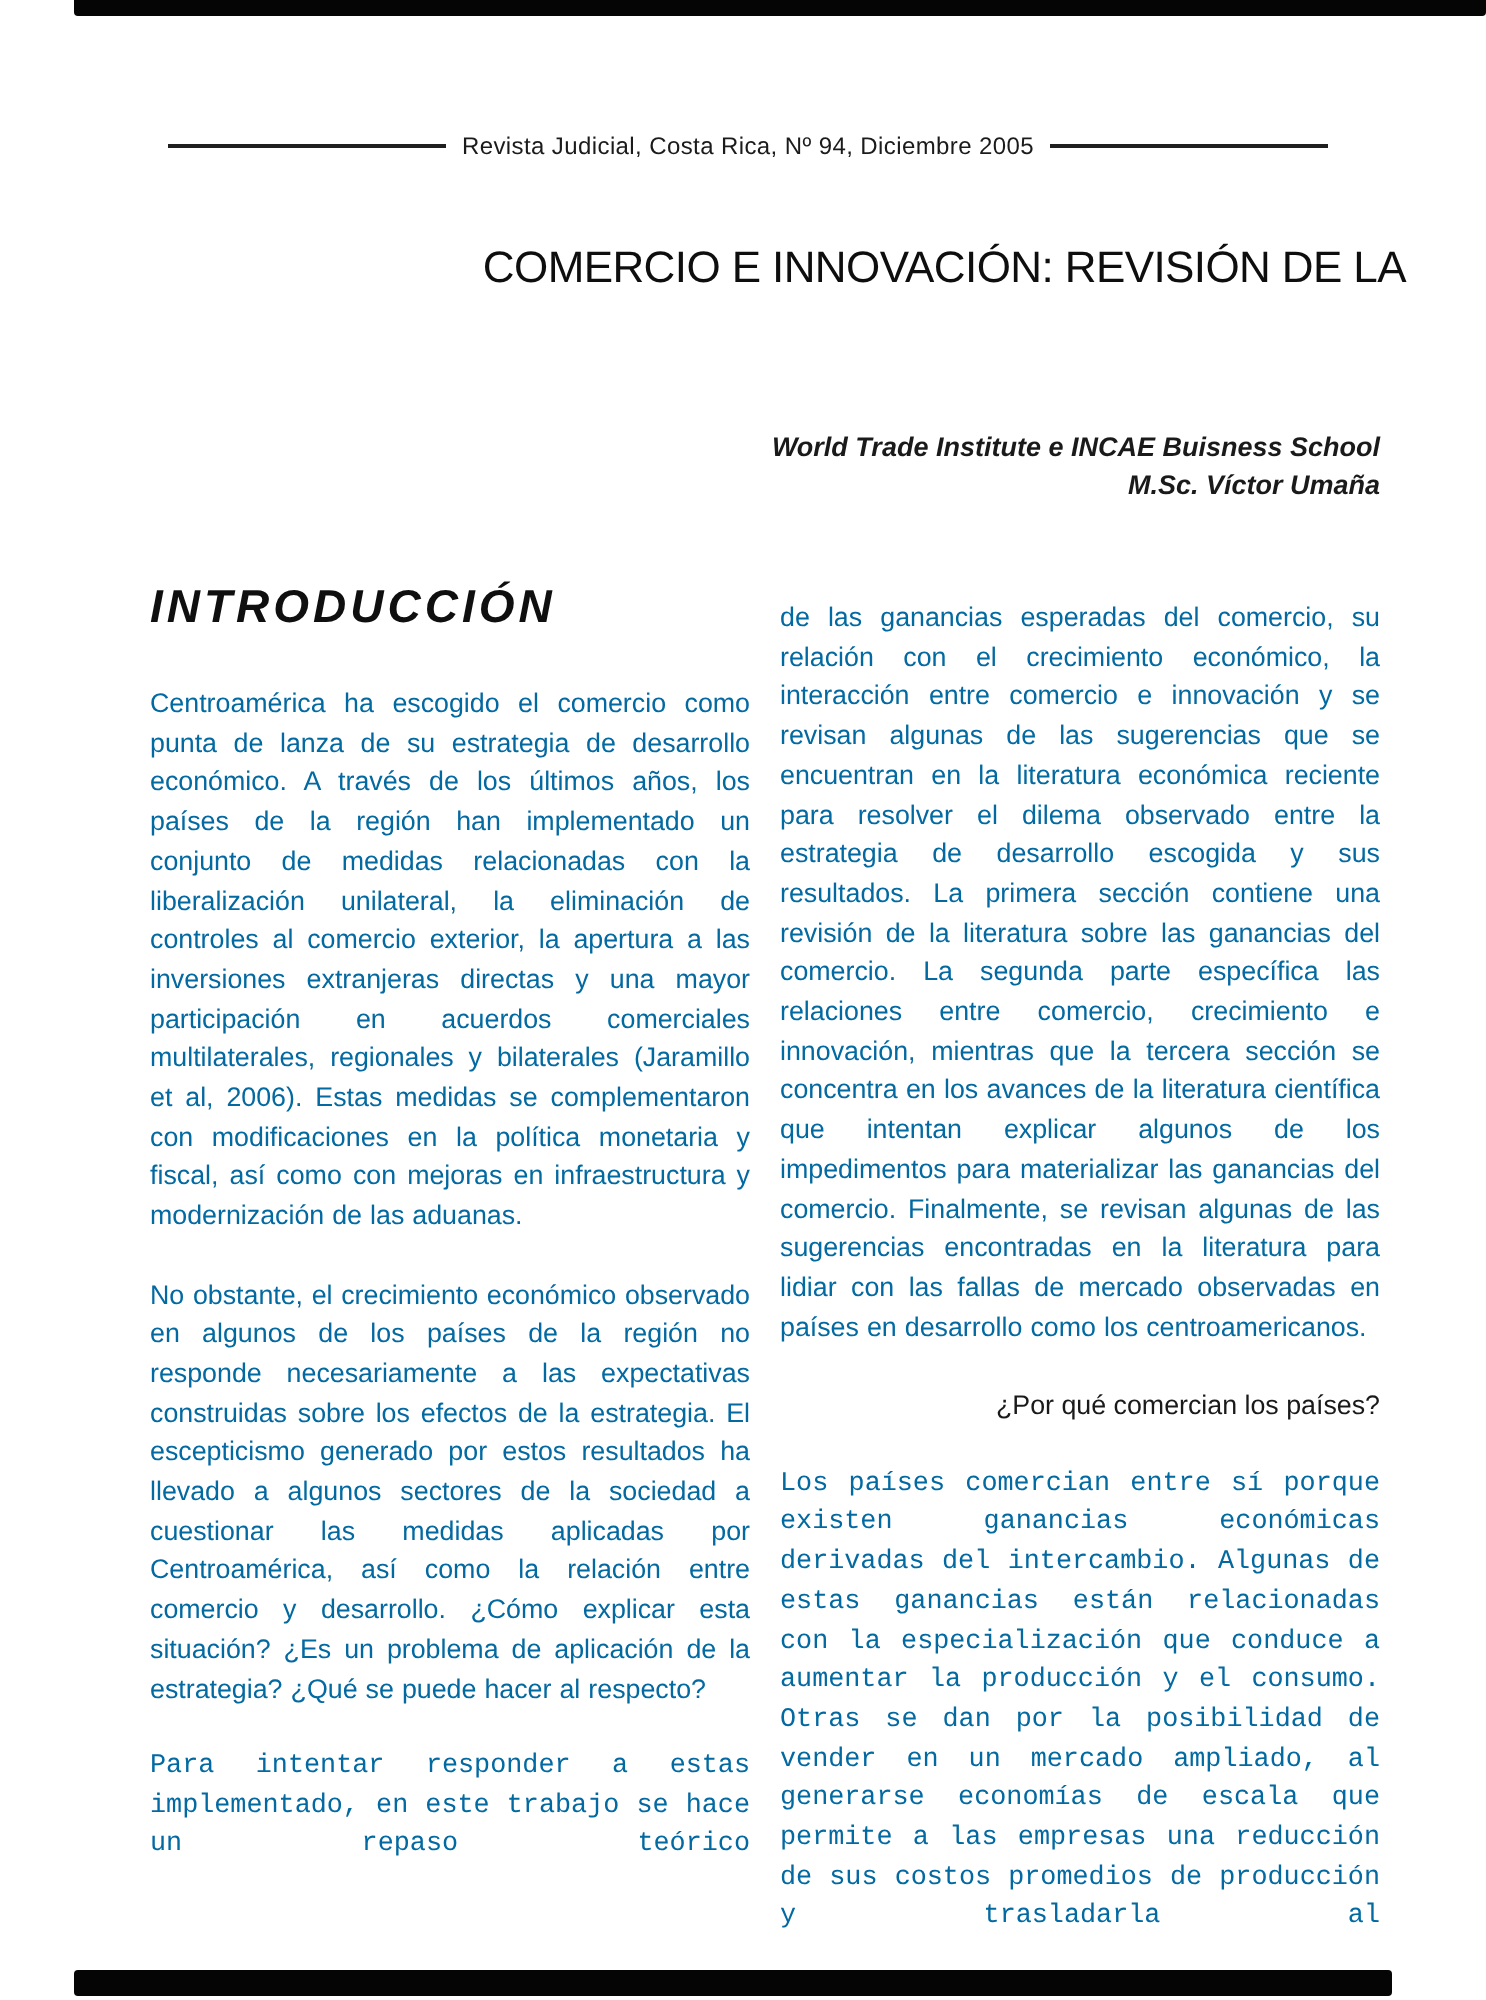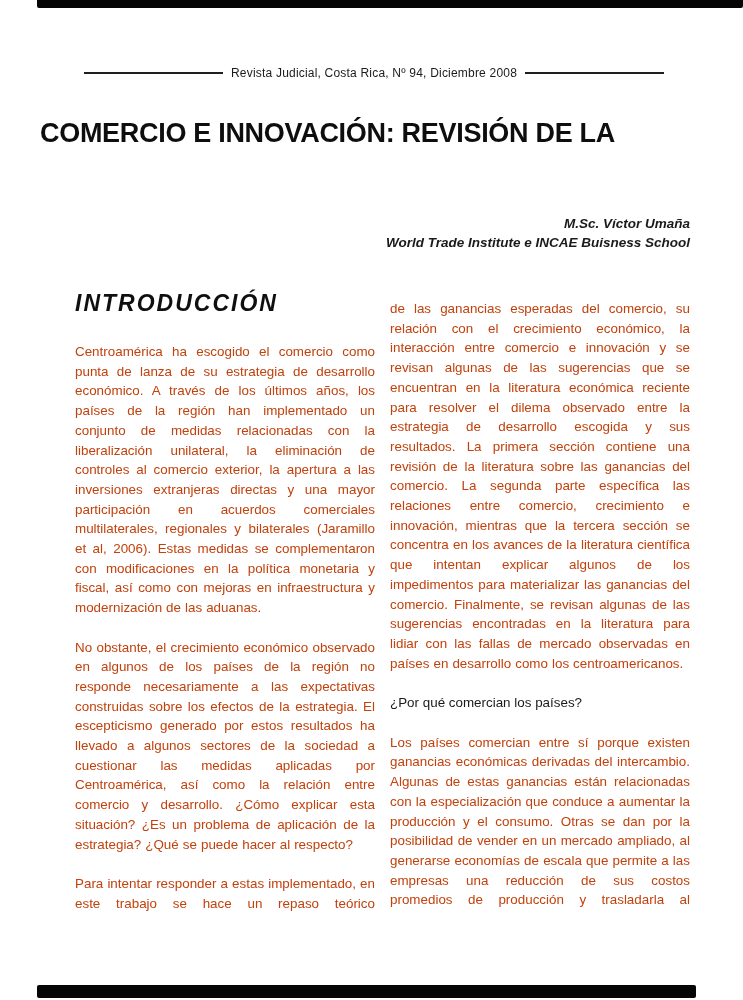--- a/index.html
+++ b/index.html
@@ -27,22 +27,22 @@
   .running-head {
     position: absolute; left: 84px; top: 66px; width: 580px;
     display: flex; align-items: center; gap: 8px;
     font-size: 12px; letter-spacing: 0.2px; color: #1b1b1b; white-space: nowrap;
   }
   .head-rule { flex: 1 1 auto; height: 0; border-top: 2px solid #1f1f1f; }
 
   
   .article-title {
     position: absolute; left: 40px; top: 115px; width: 663px;
-    text-align: left; font-weight: bold;
-    font-size: 27px; line-height: 37px; letter-spacing: -0.3px;
+    text-align: right; font-weight: normal;
+    font-size: 22px; line-height: 37px; letter-spacing: -0.3px;
     color: #0e0e0e;
   }
 
   
   .byline {
     position: absolute; left: 75px; top: 214px; width: 615px;
     text-align: right; font-weight: bold; font-style: italic;
     font-size: 13.5px; line-height: 19px; color: #1a1a1a;
   }
 
@@ -53,48 +53,48 @@
 
   .section-heading {
     font-weight: bold; font-style: italic;
     font-size: 23px; letter-spacing: 2px;
     margin: 0 0 25px 0; color: #0f0f0f;
   }
 
   p.body {
     font-size: 13.4px; line-height: 19.7px;
     text-align: justify; margin: 0 0 19.7px 0;
-    color: #c2410c; word-spacing: 0.3px;
+    color: #0369a1; word-spacing: 0.3px;
   }
-  p.body.cont { text-align-last: justify; }
+  p.body.cont { text-align-last: justify; font-family: Liberation Mono, monospace; }
   p.subhead {
     font-size: 13.4px; line-height: 19.7px;
-    margin: 0 0 20px 0; color: #1a1a1a; text-align: left;
+    margin: 0 0 20px 0; color: #1a1a1a; text-align: right;
   }
 </style>
 </head>
 <body>
 
 <div class="page">
 
   <div class="scan-bar-top"></div>
 
   <div class="running-head">
     <span class="head-rule"></span>
-    <span>Revista Judicial, Costa Rica, Nº 94, Diciembre 2008</span>
+    <span>Revista Judicial, Costa Rica, Nº 94, Diciembre 2005</span>
     <span class="head-rule"></span>
   </div>
 
   <div class="article-title">
     <div>COMERCIO E INNOVACIÓN: REVISIÓN DE LA</div>
   </div>
 
   <div class="byline">
+    <div>World Trade Institute e INCAE Buisness School</div>
     <div>M.Sc. Víctor Umaña</div>
-    <div>World Trade Institute e INCAE Buisness School</div>
   </div>
 
   <div class="col col-left">
     <h2 class="section-heading">INTRODUCCIÓN</h2>
     <p class="body">Centroamérica ha escogido el comercio como punta de lanza de su estrategia de desarrollo económico. A través de los últimos años, los países de la región han implementado un conjunto de medidas relacionadas con la liberalización unilateral, la eliminación de controles al comercio exterior, la apertura a las inversiones extranjeras directas y una mayor participación en acuerdos comerciales multilaterales, regionales y bilaterales (Jaramillo et al, 2006). Estas medidas se complementaron con modificaciones en la política monetaria y fiscal, así como con mejoras en infraestructura y modernización de las aduanas.</p>
     <p class="body">No obstante, el crecimiento económico observado en algunos de los países de la región no responde necesariamente a las expectativas construidas sobre los efectos de la estrategia. El escepticismo generado por estos resultados ha llevado a algunos sectores de la sociedad a cuestionar las medidas aplicadas por Centroamérica, así como la relación entre comercio y desarrollo. ¿Cómo explicar esta situación? ¿Es un problema de aplicación de la estrategia? ¿Qué se puede hacer al respecto?</p>
     <p class="body cont">Para intentar responder a estas implementado, en este trabajo se hace un repaso teórico</p>
   </div>
 
   <div class="col col-right">

